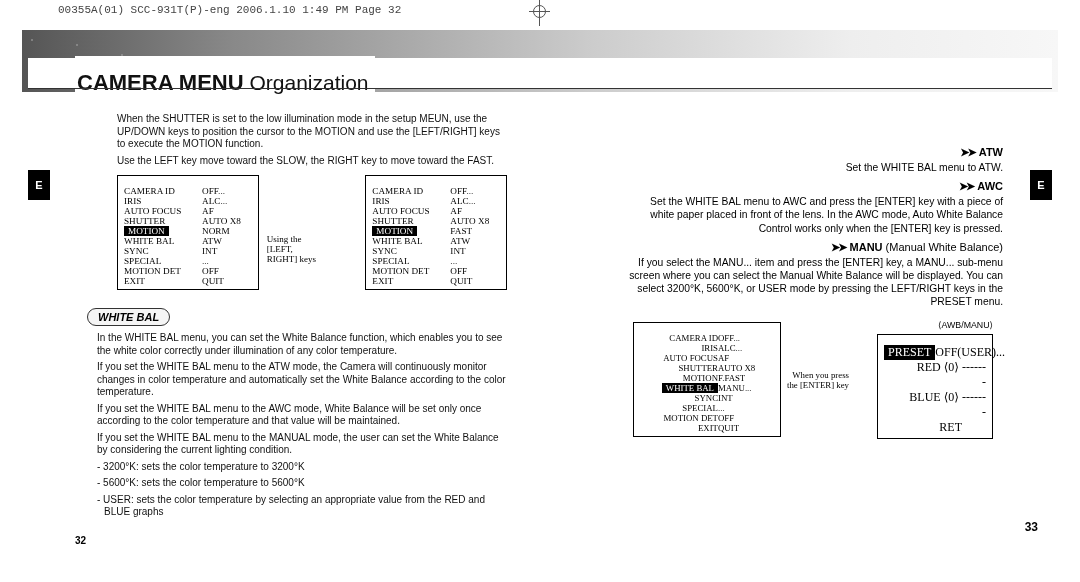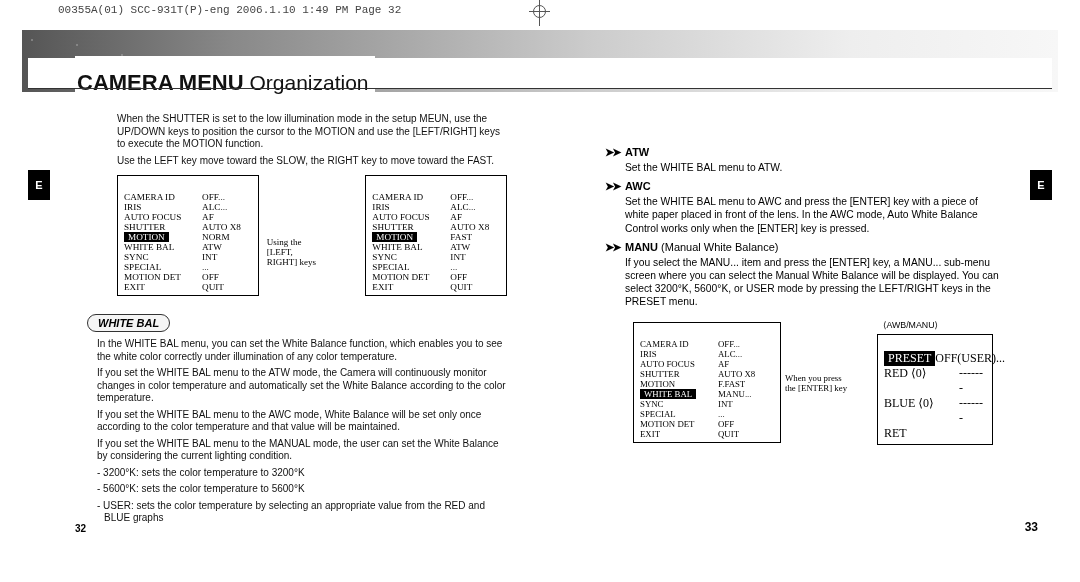--- a/index.html
+++ b/index.html
@@ -124,21 +124,21 @@
     font-size: 11px;
     display: flex;
     align-items: center;
     justify-content: center;
   }
   .side-tab-left { left: 28px; }
   .side-tab-right { right: 28px; }
   .page-num-left {
     position: absolute;
     left: 75px;
-    bottom: 48px;
+    bottom: 36px;
     font-size: 10px;
     font-weight: bold;
   }
   .page-num-right {
     position: absolute;
     right: 42px;
     bottom: 48px;
     font-size: 12px;
     font-weight: bold;
   }
@@ -156,21 +156,21 @@
     margin-bottom: 4px;
   }
   .menu-grid {
     display: flex;
     gap: 44px;
     margin: 8px 0 14px 20px;
   }
   .menu-block {
     border: 1px solid #000;
     width: 168px;
-    padding: 16px 6px 3px 6px;
+    padding: 10px 6px 3px 6px;
     font-family: "Times New Roman", serif;
     font-size: 9.2px;
   }
   .menu-row { display: flex; }
   .menu-row .lbl { width: 78px; }
   .menu-row .val { }
   .menu-row.hi .lbl span {
     background: #000;
     color: #fff;
     padding: 0 4px;
@@ -195,20 +195,21 @@
     font-style: italic;
     margin: 4px 0 6px -10px;
     background: #f5f5f5;
   }
   
   .col-right {
     position: absolute;
     left: 625px;
     top: 140px;
     width: 378px;
+    text-align: right;
   }
   .arrow {
     display: inline-block;
     width: 16px;
     font-weight: bold;
     font-size: 11px;
     letter-spacing: -2px;
     margin-right: 4px;
   }
   .sub-title {

